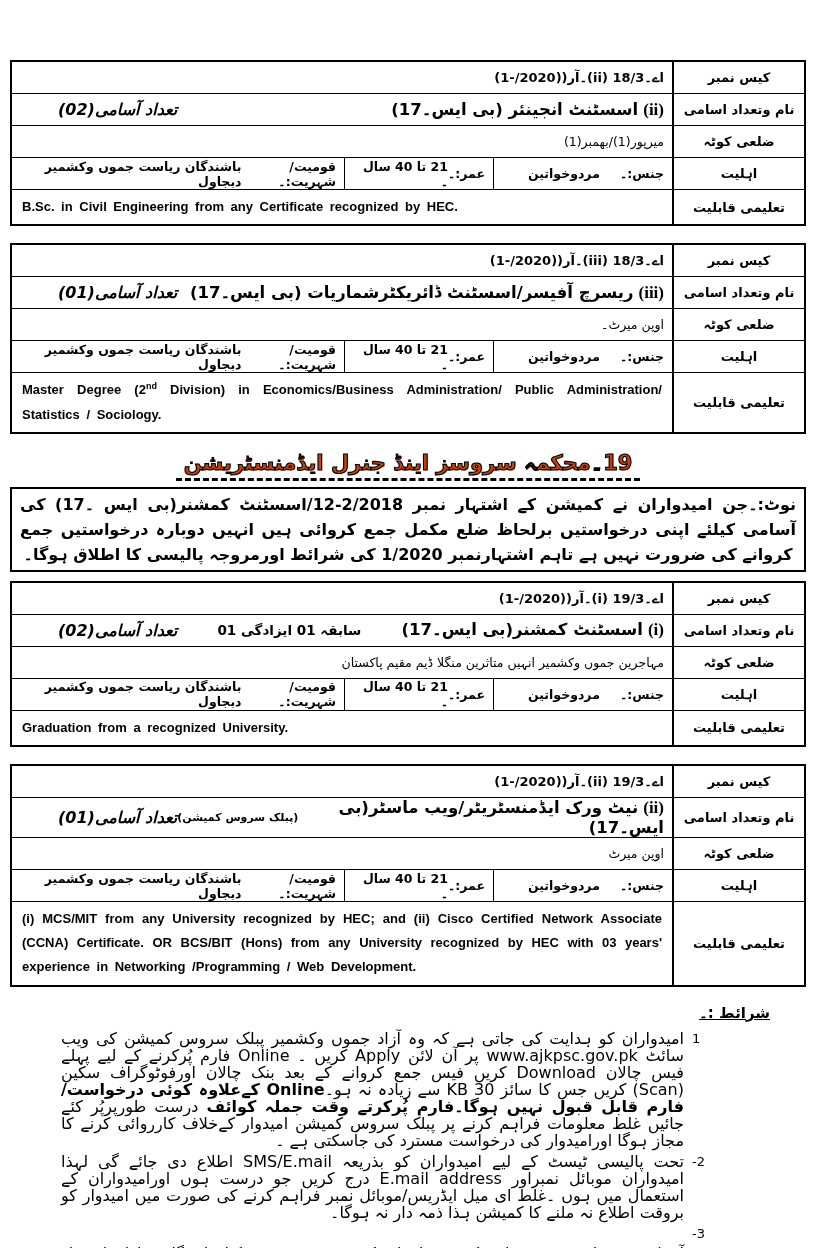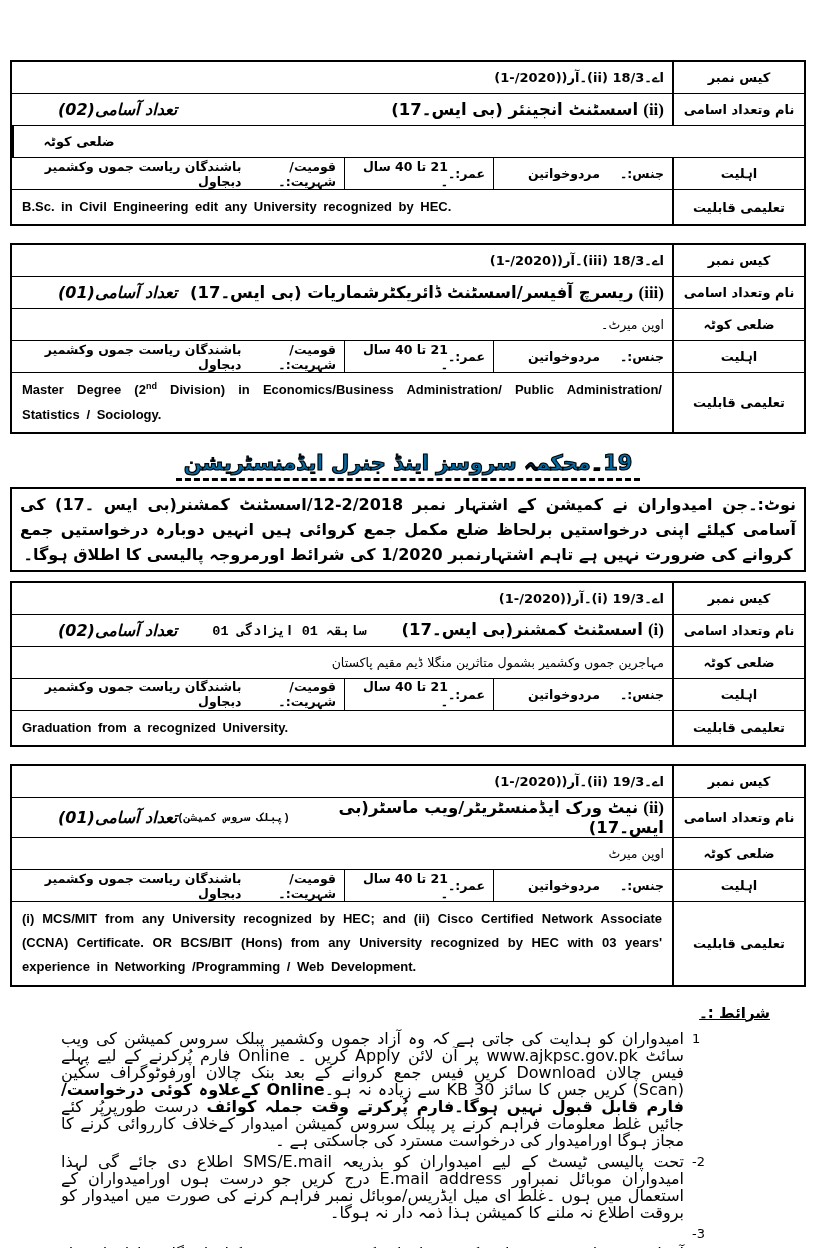--- a/index.html
+++ b/index.html
@@ -15,39 +15,39 @@
   .trow:last-child{border-bottom:none;}
   .main{flex:1;display:flex;align-items:center;min-width:0;}
   .label{
     flex:none;width:130px;border-left:2px solid #000;display:flex;align-items:center;
     justify-content:center;font-weight:bold;font-size:13px;direction:rtl;text-align:center;
   }
   .case{direction:rtl;font-weight:bold;font-size:13px;padding:0 8px 0 6px;justify-content:flex-start;}
   .post{direction:rtl;justify-content:space-between;padding:0 8px 0 46px;}
   .pfx{font-size:17px;font-weight:bold;font-family:Liberation Serif, serif;}
   .ptitle{font-size:16.5px;font-weight:bold;}
-  .pextra{font-weight:bold;font-size:13.5px;white-space:nowrap;font-family:Liberation Mono, monospace;}
+  .pextra{font-weight:bold;font-size:13.5px;white-space:nowrap;}
   .pextra.small{font-size:11px;}
   .pcount{font-size:16px;font-weight:bold;white-space:nowrap;font-style:italic;}
   .quota{direction:rtl;font-size:12.5px;padding:0 8px;justify-content:flex-start;}
   .eligrow{display:flex;align-items:stretch;padding:0;}
   .ecell{display:flex;align-items:center;justify-content:space-between;direction:rtl;
          font-size:12.5px;font-weight:bold;padding:0 8px;}
   .ecell.nat{flex:none;width:316px;border-right:1px solid #000;order:0;}
   .ecell.age{flex:none;width:132px;border-right:1px solid #000;}
   .ecell.sex{flex:1;padding-left:34px;}
   .qual{font-family:"Liberation Sans",sans-serif;font-weight:bold;font-size:13px;
         padding:5px 10px;line-height:1.85;display:block;word-spacing:3px;}
   .qual.justify{text-align:justify;}
   sup{font-size:9px;}
 
   
   .heading-wrap{text-align:center;margin:4px 0 6px 0;}
   .dept-heading{
-    display:inline-block;direction:rtl;font-size:21px;font-weight:bold;color:#0369a1;
+    display:inline-block;direction:rtl;font-size:21px;font-weight:bold;color:#c2410c;
     -webkit-text-stroke:1.1px #000;text-shadow:0 0 1px #000;
     border-bottom:3px dashed #000;padding:0 8px 3px 8px;letter-spacing:1px;
   }
   .notebox{
     border:2px solid #000;direction:rtl;font-weight:bold;font-size:16px;line-height:25px;
     text-align:justify;text-align-last:center;padding:3px 8px;margin-bottom:9px;
   }
 
   
   .terms{direction:rtl;margin:12px 12px 0 22px;}
@@ -71,41 +71,42 @@
     </div>
     <div class="trow">
       <div class="main post">
         <span><span class="pfx">(ii)</span> <span class="ptitle">اسسٹنٹ انجینئر (بی ایس۔17)</span></span>
         <span class="pextra"></span>
         <span class="pcount">تعداد آسامی(02)</span>
       </div>
       <div class="label">نام وتعداد اسامی</div>
     </div>
     <div class="trow">
-      <div class="label">ضلعی کوٹہ</div>
-    </div>
-    <div class="trow">
-      <div class="main eligrow">
-        <div class="ecell nat">
-            <span>قومیت/شہریت:۔</span>
-            <span>باشندگان ریاست جموں وکشمیر دبجاول</span>
-          </div>
-        <div class="ecell age">
-            <span>عمر:۔</span>
-            <span>21 تا 40 سال ۔</span>
-          </div>
-        <div class="ecell sex">
-            <span>جنس:۔</span>
-            <span>مردوخواتین</span>
-          </div>
-      </div>
-      <div class="label">اہلیت</div>
-    </div>
-    <div class="trow">
-      <div class="main qual"><span>B.Sc. in Civil Engineering edit any University recognized by HEC.</span><sup></sup><span></span></div>
+      <div class="main quota">میرپور(1)/بھمبر(1)</div>
+      <div class="label">ضلعی کوٹہ</div>
+    </div>
+    <div class="trow">
+      <div class="main eligrow">
+        <div class="ecell nat">
+            <span>قومیت/شہریت:۔</span>
+            <span>باشندگان ریاست جموں وکشمیر دبجاول</span>
+          </div>
+        <div class="ecell age">
+            <span>عمر:۔</span>
+            <span>21 تا 40 سال ۔</span>
+          </div>
+        <div class="ecell sex">
+            <span>جنس:۔</span>
+            <span>مردوخواتین</span>
+          </div>
+      </div>
+      <div class="label">اہلیت</div>
+    </div>
+    <div class="trow">
+      <div class="main qual"><span>B.Sc. in Civil Engineering from any Certificate recognized by HEC.</span><sup></sup><span></span></div>
       <div class="label">تعلیمی قابلیت</div>
     </div>
   </section>
 
   <section class="jtable">
     <div class="trow">
       <div class="main case">اے۔18/3 (iii)۔آر((2020/-1)</div>
       <div class="label">کیس نمبر</div>
     </div>
     <div class="trow">
@@ -155,21 +156,21 @@
     </div>
     <div class="trow">
       <div class="main post">
         <span><span class="pfx">(i)</span> <span class="ptitle">اسسٹنٹ کمشنر(بی ایس۔17)</span></span>
         <span class="pextra">سابقہ 01 ایزادگی 01</span>
         <span class="pcount">تعداد آسامی(02)</span>
       </div>
       <div class="label">نام وتعداد اسامی</div>
     </div>
     <div class="trow">
-      <div class="main quota">مہاجرین جموں وکشمیر بشمول متاثرین منگلا ڈیم مقیم پاکستان</div>
+      <div class="main quota">مہاجرین جموں وکشمیر انہیں متاثرین منگلا ڈیم مقیم پاکستان</div>
       <div class="label">ضلعی کوٹہ</div>
     </div>
     <div class="trow">
       <div class="main eligrow">
         <div class="ecell nat">
             <span>قومیت/شہریت:۔</span>
             <span>باشندگان ریاست جموں وکشمیر دبجاول</span>
           </div>
         <div class="ecell age">
             <span>عمر:۔</span>

